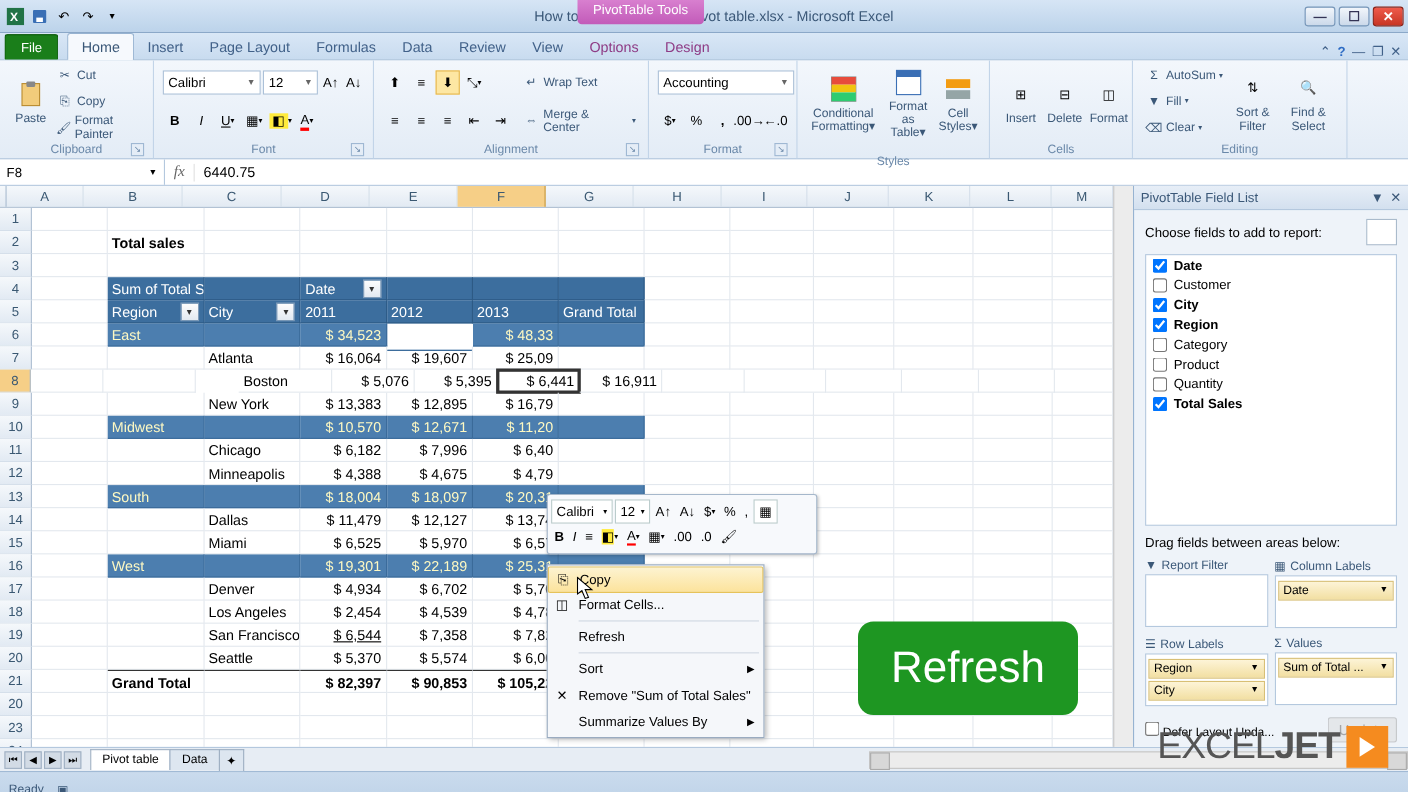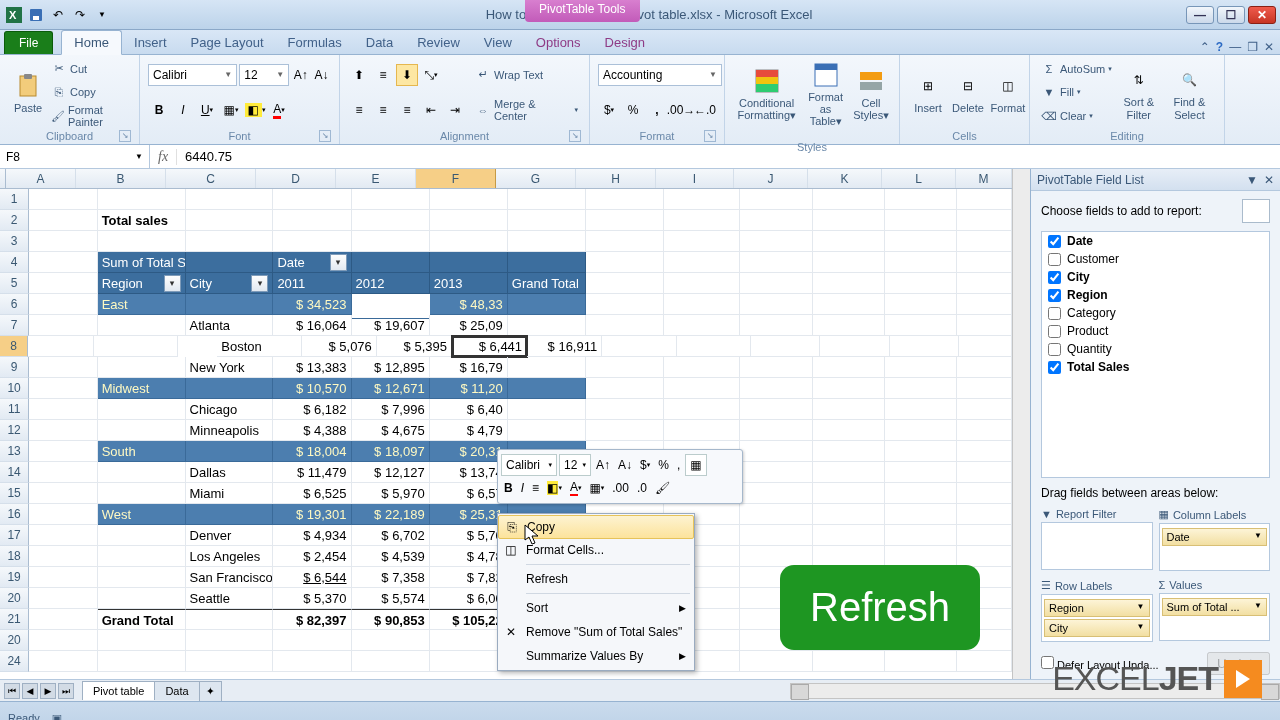--- a/index.html
+++ b/index.html
@@ -753,20 +753,36 @@
           <div class="cell " style="width: 80px;"></div>
           <div class="cell " style="width: 80px;"></div>
           <div class="cell " style="width: 80px;"></div>
           <div class="cell " style="width: 78px;"></div>
           <div class="cell " style="width: 74px;"></div>
           <div class="cell " style="width: 74px;"></div>
           <div class="cell " style="width: 74px;"></div>
           <div class="cell " style="width: 56px;"></div>
         </div>
         <div class="row">
+          <div class="rh">23</div>
+          <div class="cell " style="width: 70px;"></div>
+          <div class="cell " style="width: 90px;"></div>
+          <div class="cell " style="width: 90px;"></div>
+          <div class="cell " style="width: 80px;"></div>
+          <div class="cell " style="width: 80px;"></div>
+          <div class="cell " style="width: 80px;"></div>
+          <div class="cell " style="width: 80px;"></div>
+          <div class="cell " style="width: 80px;"></div>
+          <div class="cell " style="width: 78px;"></div>
+          <div class="cell " style="width: 74px;"></div>
+          <div class="cell " style="width: 74px;"></div>
+          <div class="cell " style="width: 74px;"></div>
+          <div class="cell " style="width: 56px;"></div>
+        </div>
+        <div class="row">
           <div class="rh">24</div>
           <div class="cell " style="width: 70px;"></div>
           <div class="cell " style="width: 90px;"></div>
           <div class="cell " style="width: 90px;"></div>
           <div class="cell " style="width: 80px;"></div>
           <div class="cell " style="width: 80px;"></div>
           <div class="cell " style="width: 80px;"></div>
           <div class="cell " style="width: 80px;"></div>
           <div class="cell " style="width: 80px;"></div>
           <div class="cell " style="width: 78px;"></div>

